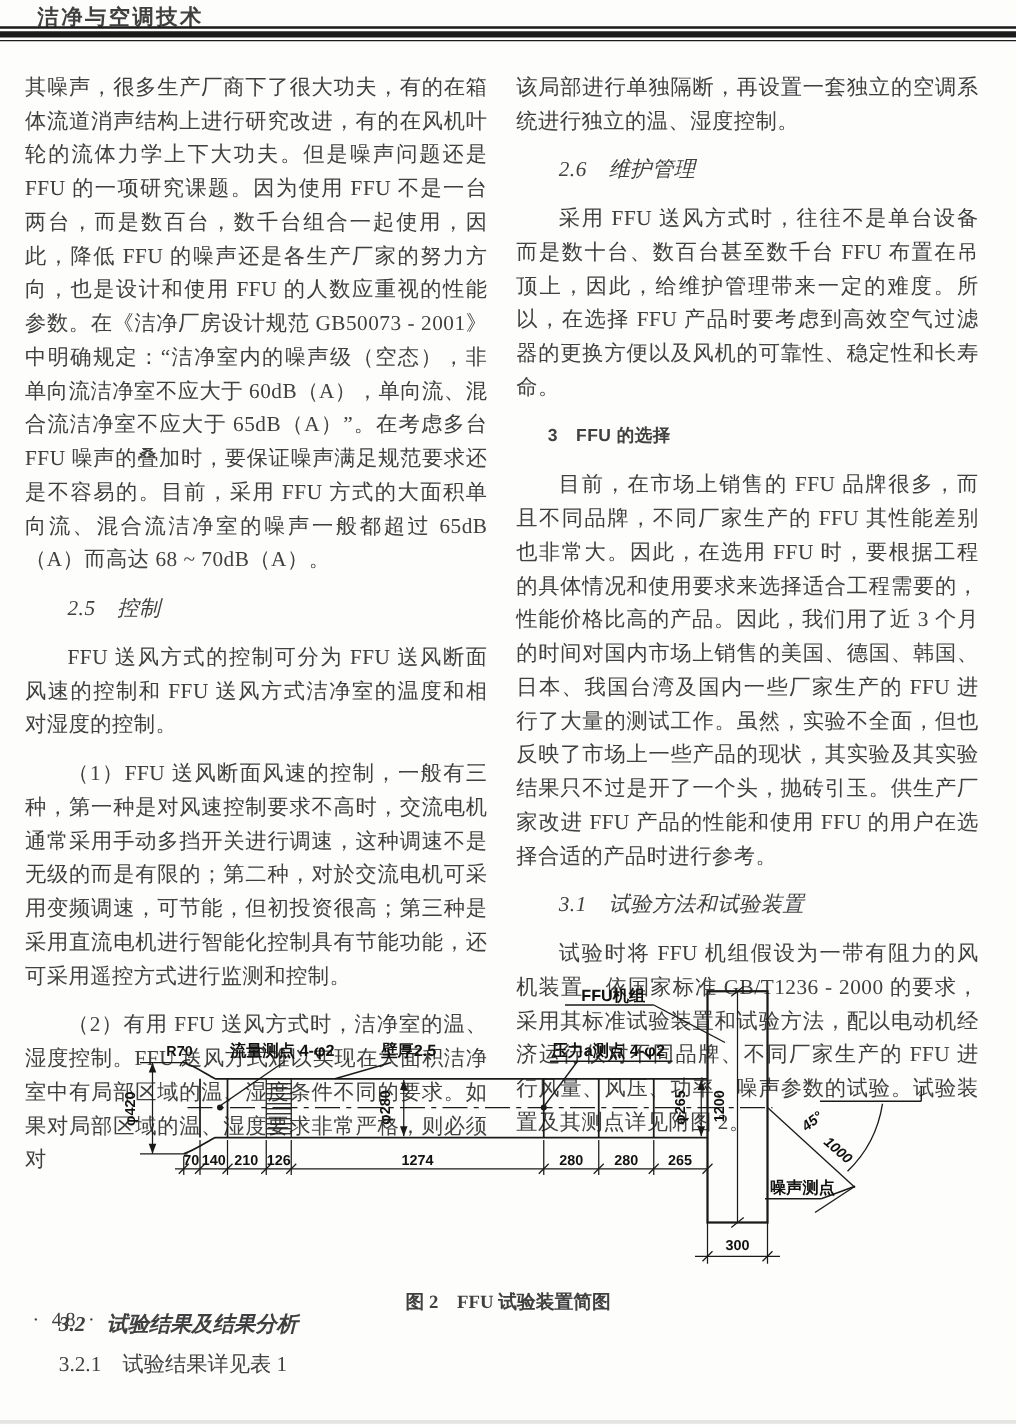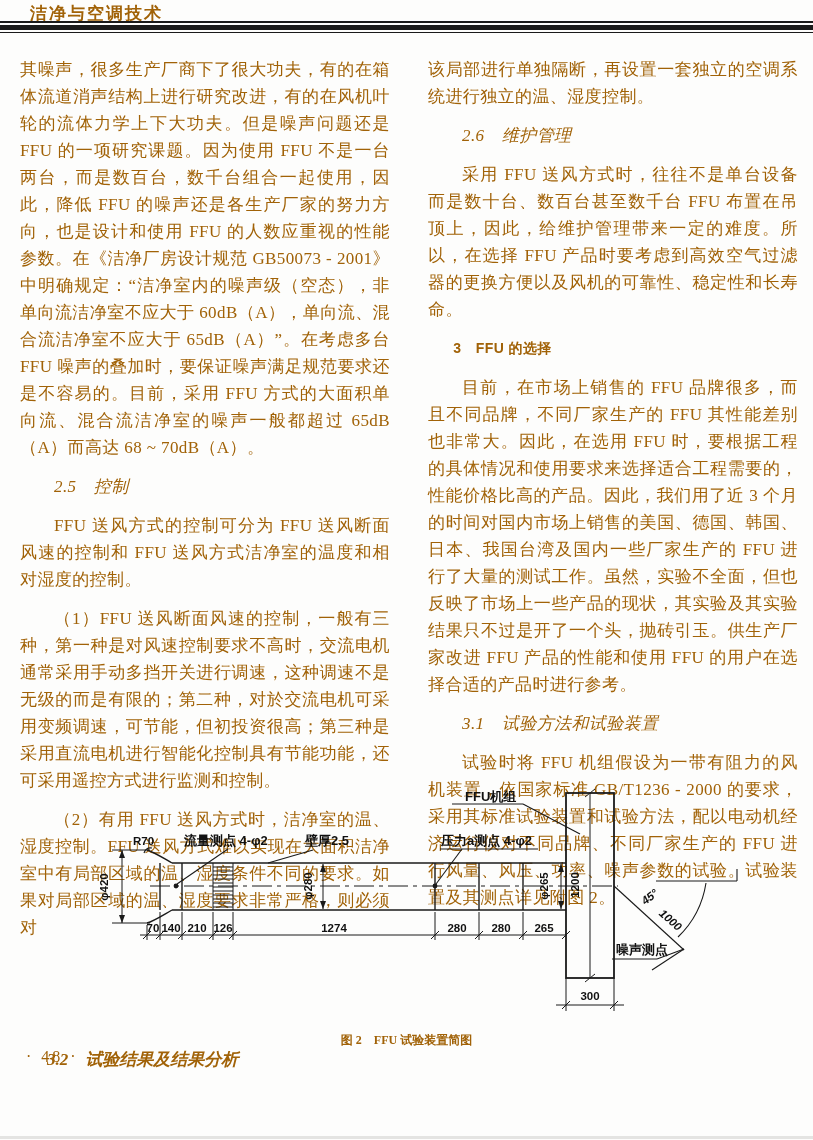--- a/index.html
+++ b/index.html
@@ -1,38 +1,38 @@
 <!DOCTYPE html>
 <html><head>
 <meta charset="utf-8">
 <style>
   html,body { margin:0; padding:0; background:#777; }
   .page {
     position:relative; width:813px; height:1140px; margin:0 auto;
-    background:#fdfdfc; color:#a16207; overflow:hidden;
+    background:#fdfdfc; color:#404040; overflow:hidden;
     font-family:"Liberation Serif","DejaVu Serif",serif;
   }
   
   .journal {
     position:absolute; top:2px; left:30px;
     font-family:"Liberation Sans","DejaVu Sans",sans-serif;
     font-weight:bold; font-size:17px; letter-spacing:2px;
   }
   .rule { position:absolute; left:0; right:0; background:#1b1b1b; }
   .rule-a { top:21px; height:2px; }
   .rule-b { top:25px; height:5px; }
   .rule-c { top:32px; height:1px; }
   
   .col {
     position:absolute; top:44px; width:394px;
     font-size:17px; line-height:27px; text-align:justify;
     letter-spacing:0.4px;
   }
   .col-left { left:8px; }
-  .col-right { left:416px; }
+  .col-right { left:401px; }
   .col p { margin:12px; }
   .ind { text-indent:2em; }
   .subhead {
     margin:0; font-size:17px; line-height:27px;
     font-weight:normal; font-style:italic; text-indent:2em;
   }
   .sechead {
     margin:13px 0 11px; text-indent:1.8em;
     font-family:"Liberation Sans","DejaVu Sans",sans-serif;
     font-weight:bold; font-size:14px; font-style:normal;
@@ -42,21 +42,21 @@
   .diagram line, .diagram path, .diagram rect { stroke:#1a1a1a; fill:none; }
   .diagram text {
     fill:#111; stroke:none; font-weight:bold;
     font-family:"Liberation Sans","DejaVu Sans",sans-serif;
   }
   .t-zh  { font-size:13px; }
   .t-dim { font-size:11.5px; }
   .t-it  { font-style:italic; }
   .caption {
     position:absolute; left:0; top:1032px; width:100%;
-    text-align:center; font-size:12px; font-weight:bold;
+    text-align:center; font-size:15px; font-weight:bold;
   }
   .h32 {
     position:absolute; left:47px; top:1048px;
     font-size:17px; font-weight:bold; font-style:italic;
   }
   .h321 { position:absolute; left:47px; top:1080px; font-size:17px; }
   .pagenum { position:absolute; left:26px; top:1048px; font-size:16px; letter-spacing:3px; }
   .bottom-line { position:absolute; left:0; right:0; bottom:1px; height:3px; background:#e4e4e2; }
 </style>
 </head>
@@ -216,16 +216,17 @@
     <text class="t-dim" x="197" y="150" text-anchor="middle">210</text>
     <text class="t-dim" x="223" y="150" text-anchor="middle">126</text>
     <text class="t-dim" x="334" y="150" text-anchor="middle">1274</text>
     <text class="t-dim" x="457" y="150" text-anchor="middle">280</text>
     <text class="t-dim" x="501" y="150" text-anchor="middle">280</text>
     <text class="t-dim" x="544" y="150" text-anchor="middle">265</text>
   </svg>
 
   <div class="caption">图 2　FFU 试验装置简图</div>
   <div class="h32">3.2　试验结果及结果分析</div>
+  <div class="h321">3.2.1　试验结果详见表 1</div>
   <div class="pagenum">· 48 ·</div>
   <div class="bottom-line"></div>
 
 </div>
 
 </body></html>

